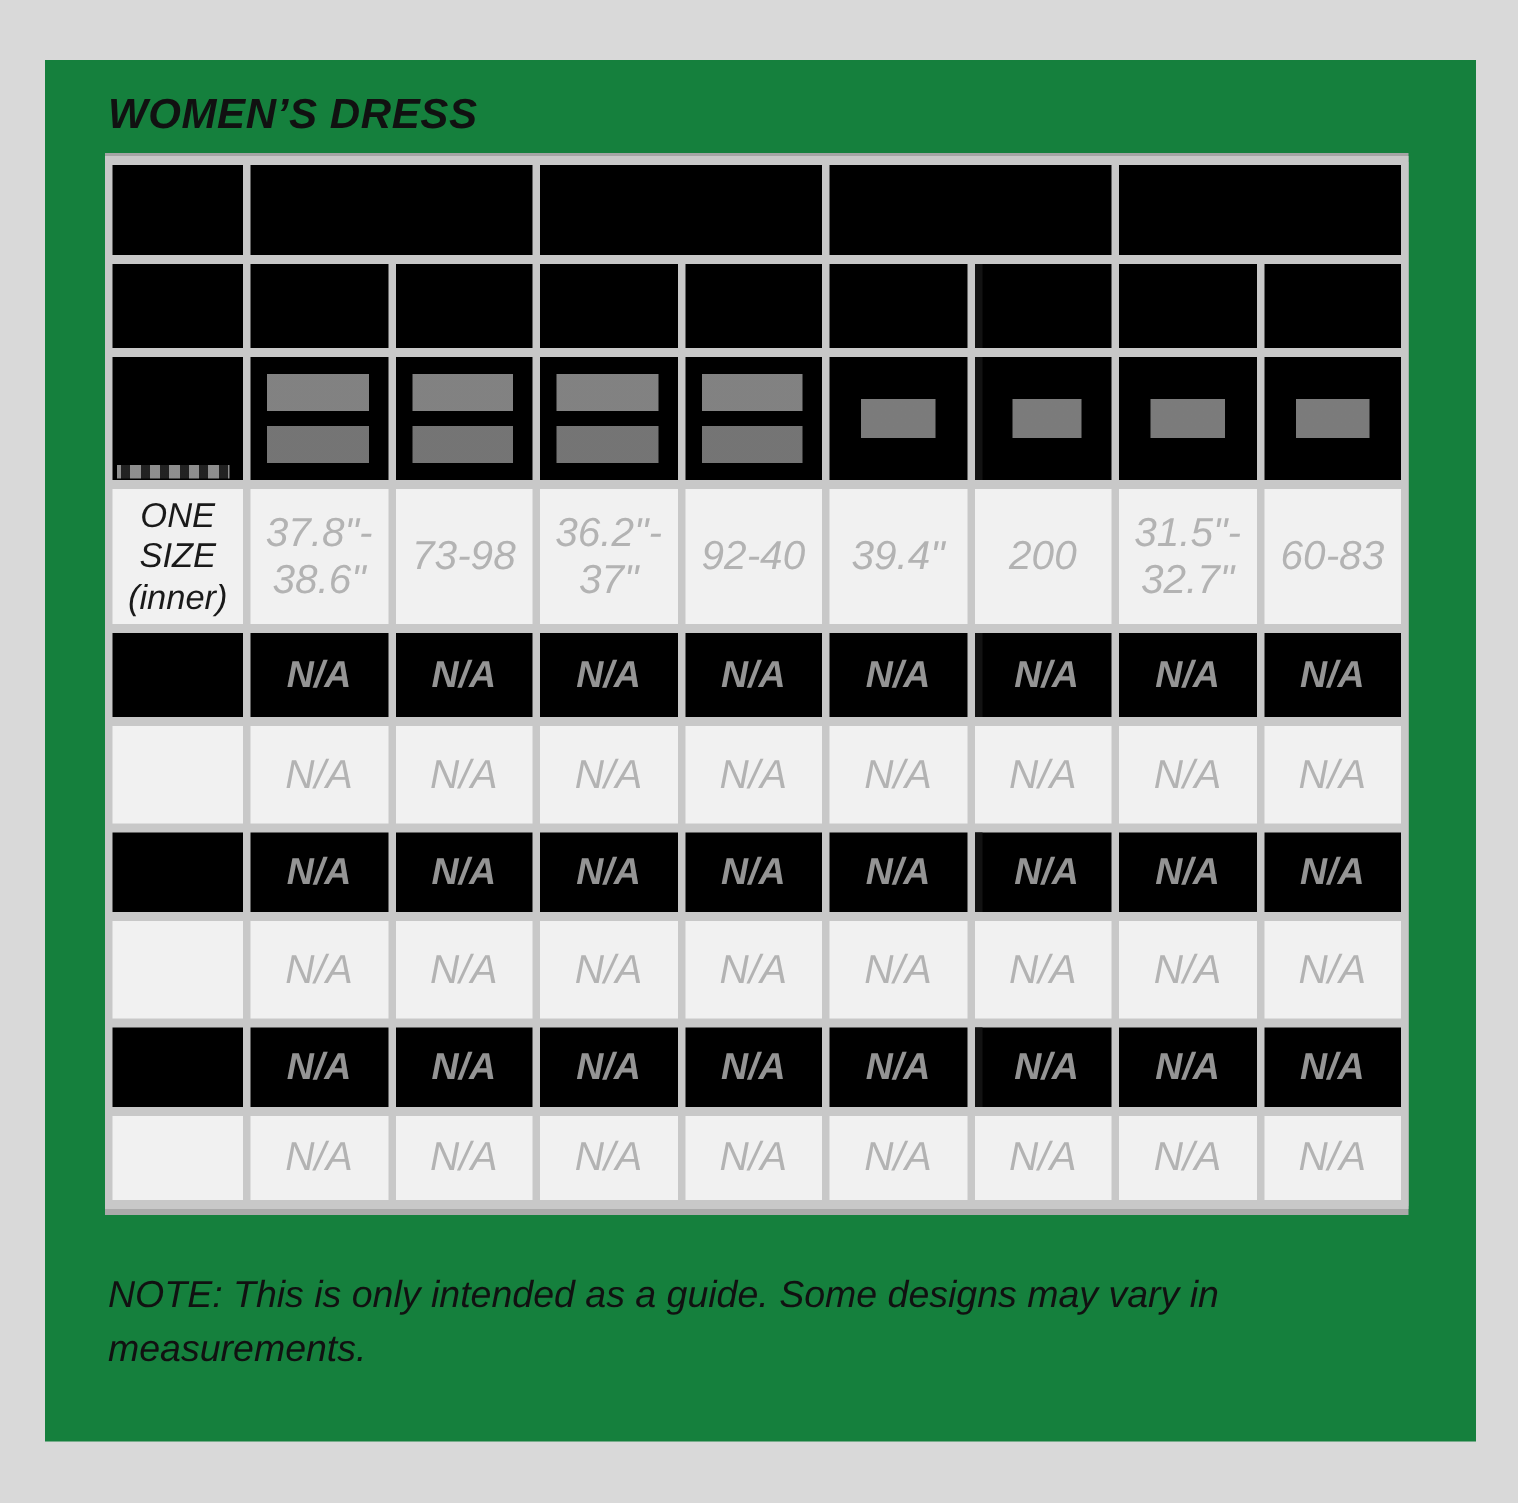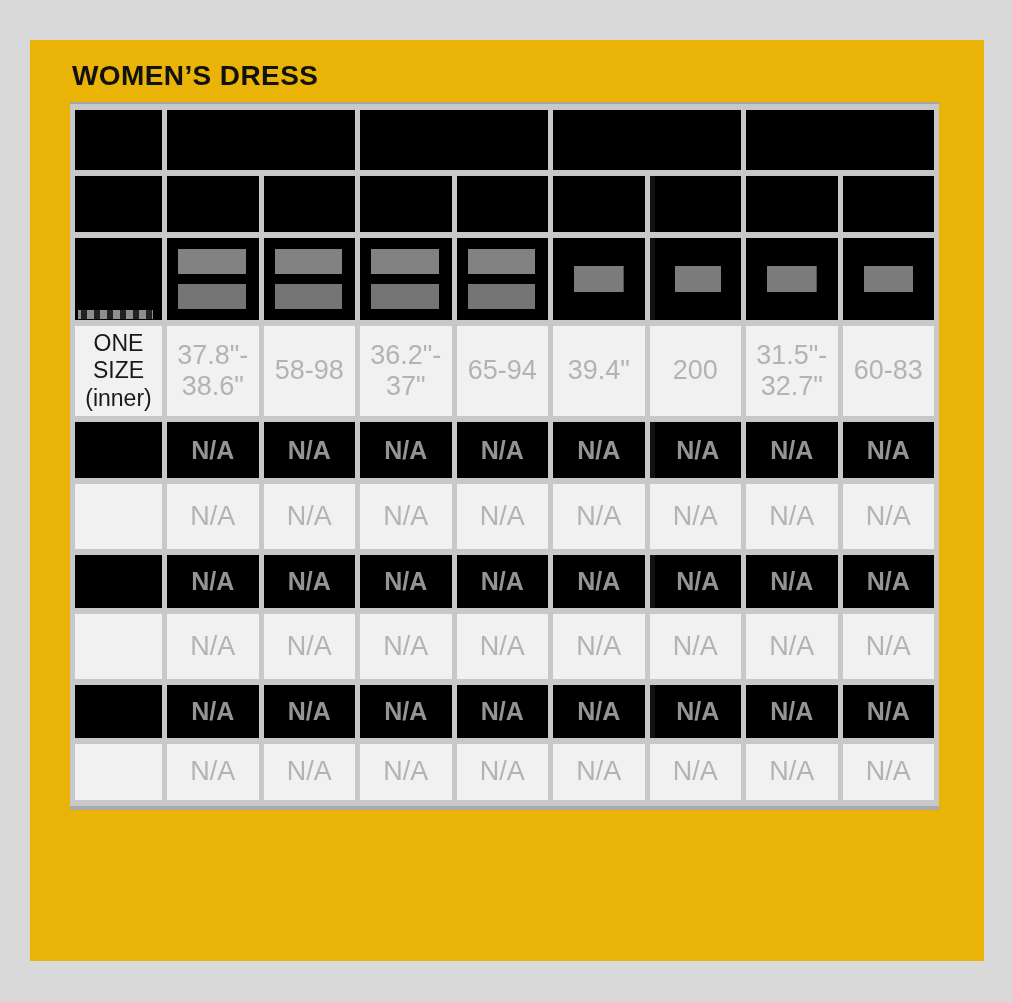--- a/index.html
+++ b/index.html
@@ -10,21 +10,22 @@
     background: #d9d9d9;
     overflow: hidden;
     font-family: "Liberation Sans", sans-serif;
   }
   .card {
     position: absolute;
     left: 30px;
     top: 40px;
     width: 954px;
     height: 921px;
-    background: #eab308;
+    background: #15803d;
+    font-style: italic;
   }
   .title {
     position: absolute;
     left: 42px;
     top: 20px;
     margin: 0;
     font-size: 28px;
     font-weight: 700;
     letter-spacing: 0.4px;
     color: #111111;
@@ -160,24 +161,24 @@
           <td class="mask g1"></td>
           <td class="mask g1 seam"></td>
           <td class="mask g1"></td>
           <td class="mask g1"></td>
         </tr>
         <tr style="height: 90px;">
           <td class="light label">ONE SIZE
 (inner)</td>
           <td class="light val">37.8"-
 38.6"</td>
-          <td class="light val">58-98</td>
+          <td class="light val">73-98</td>
           <td class="light val">36.2"-
 37"</td>
-          <td class="light val">65-94</td>
+          <td class="light val">92-40</td>
           <td class="light val">39.4"</td>
           <td class="light val">200</td>
           <td class="light val">31.5"-
 32.7"</td>
           <td class="light val">60-83</td>
         </tr>
         <tr style="height: 56px;">
           <td class="mask"></td>
           <td class="mask gna">N/A</td>
           <td class="mask gna">N/A</td>
@@ -239,13 +240,14 @@
           <td class="light val">N/A</td>
           <td class="light val">N/A</td>
           <td class="light val">N/A</td>
           <td class="light val">N/A</td>
           <td class="light val">N/A</td>
           <td class="light val">N/A</td>
         </tr>
       </tbody>
   </table>
 
+  <p class="note">NOTE: This is only intended as a guide. Some designs may vary in measurements.</p>
 </div>
 
 </body></html>

